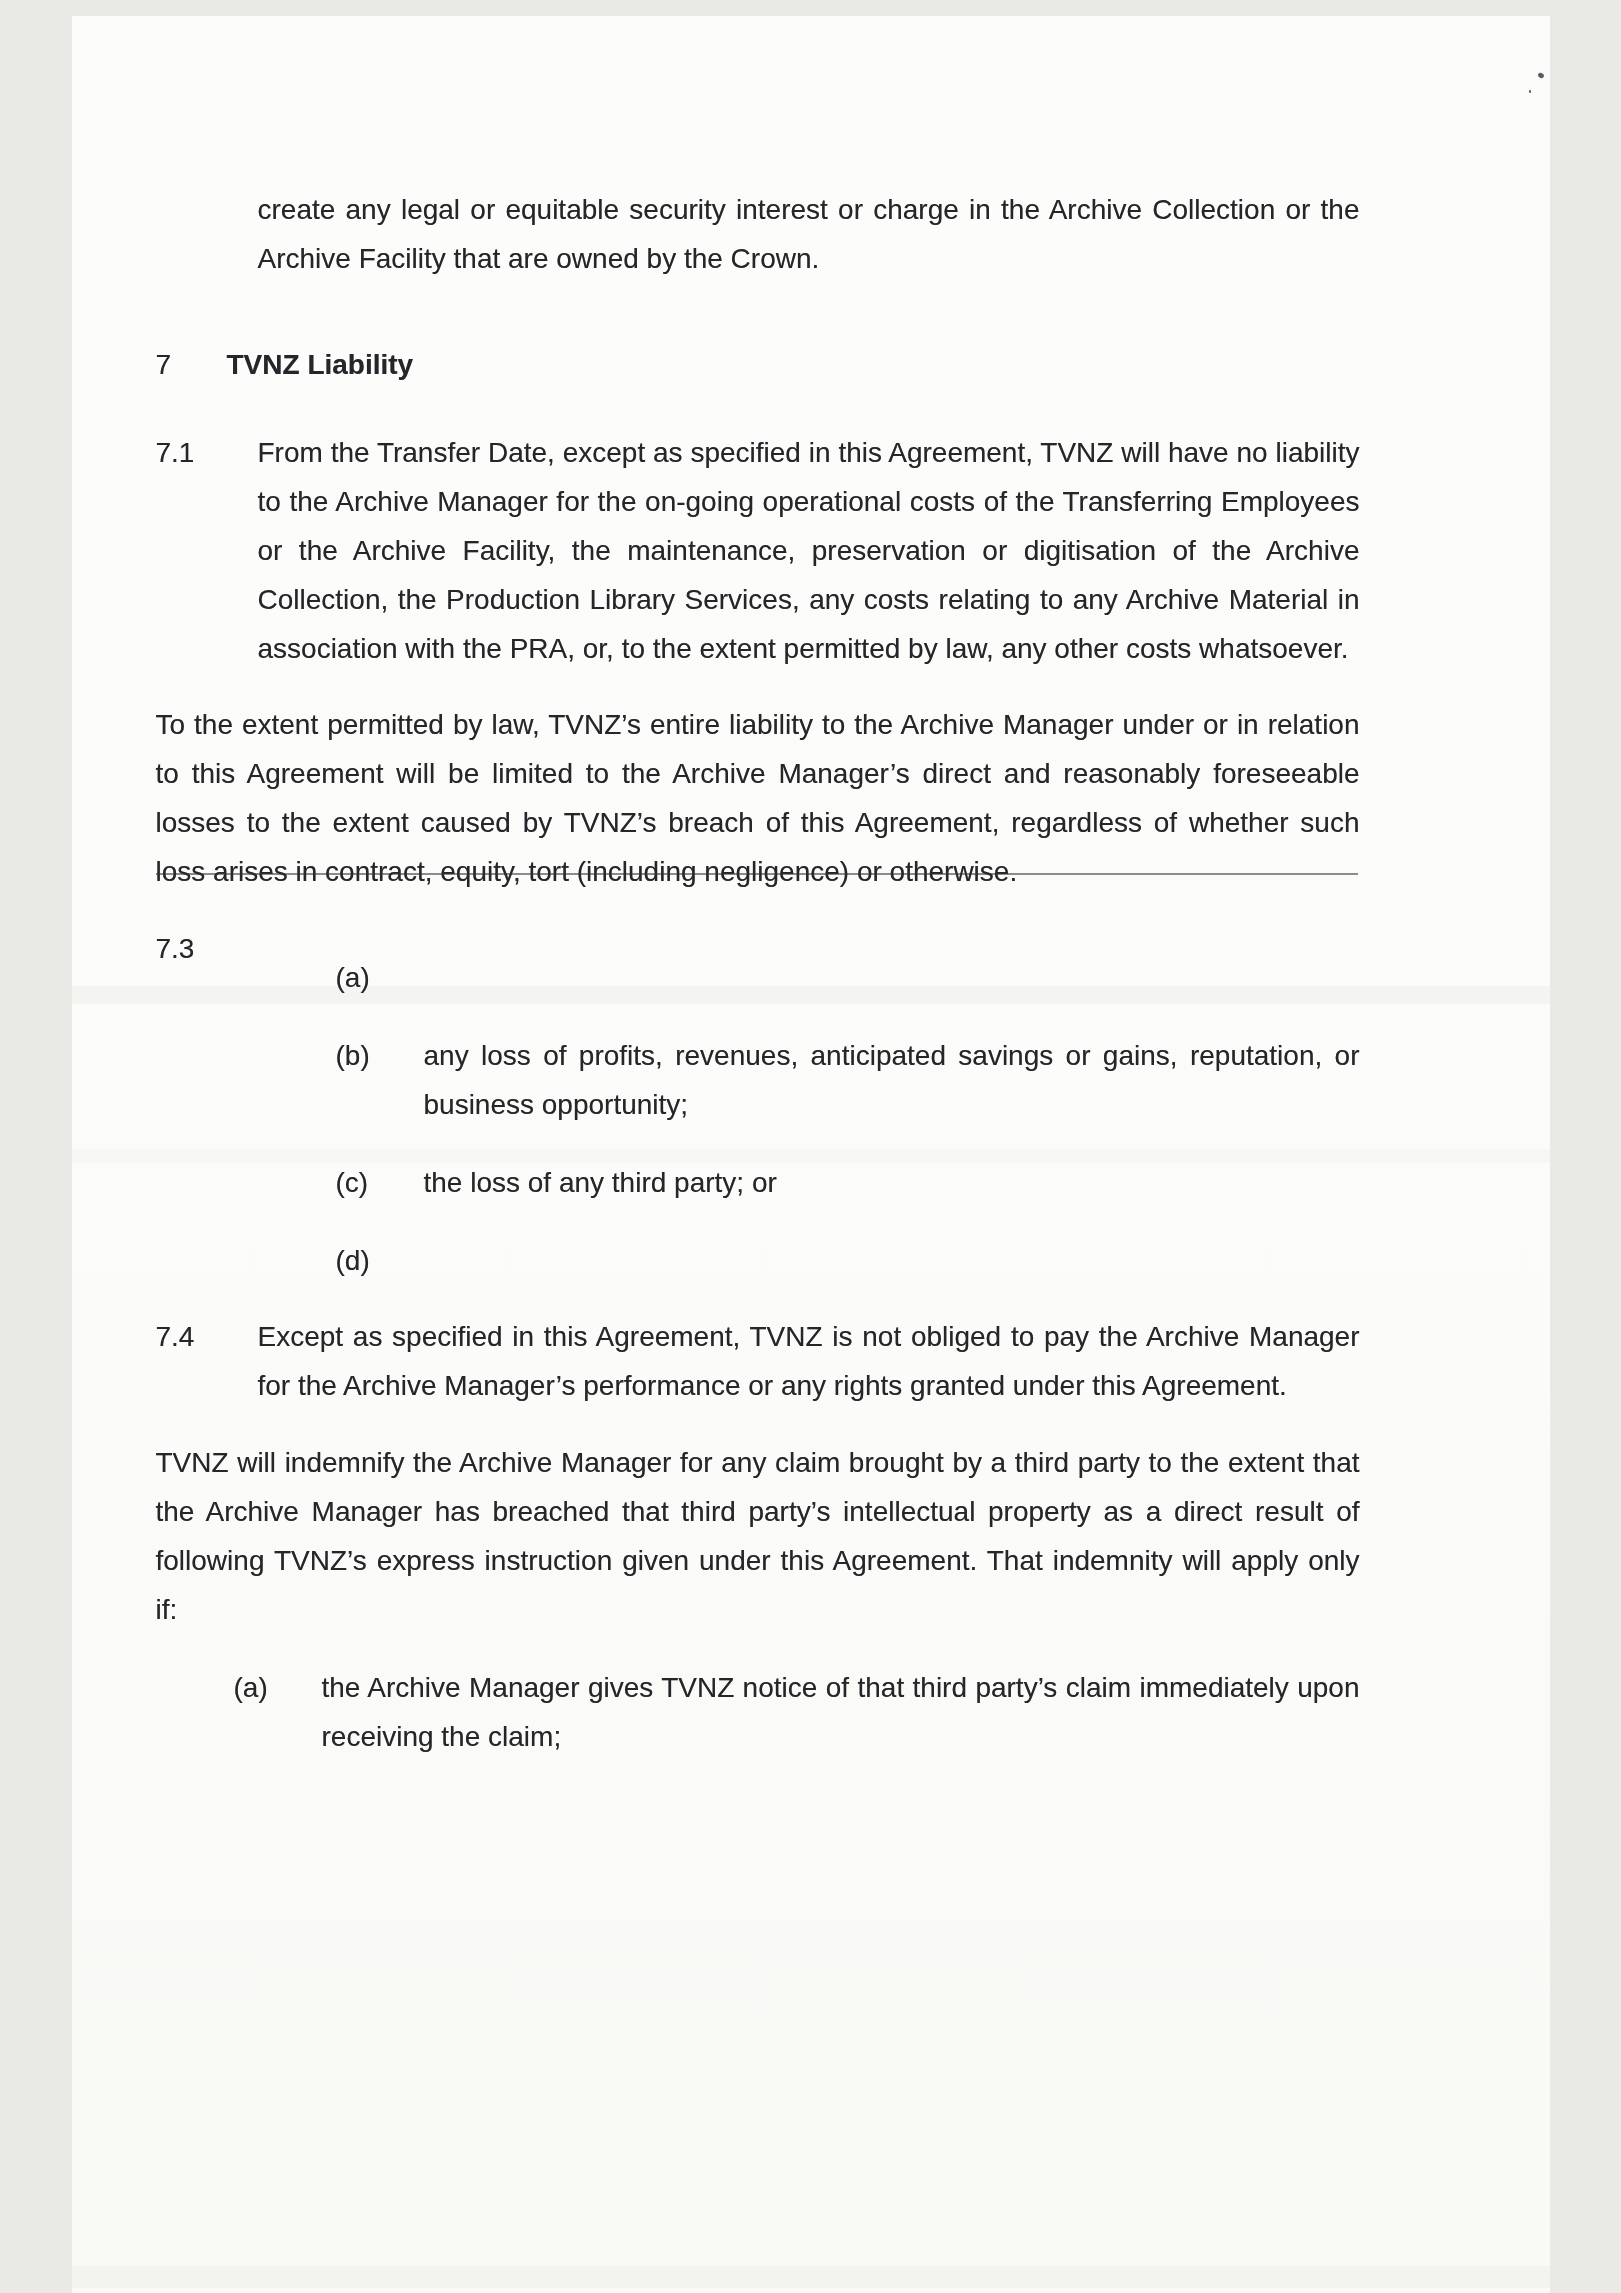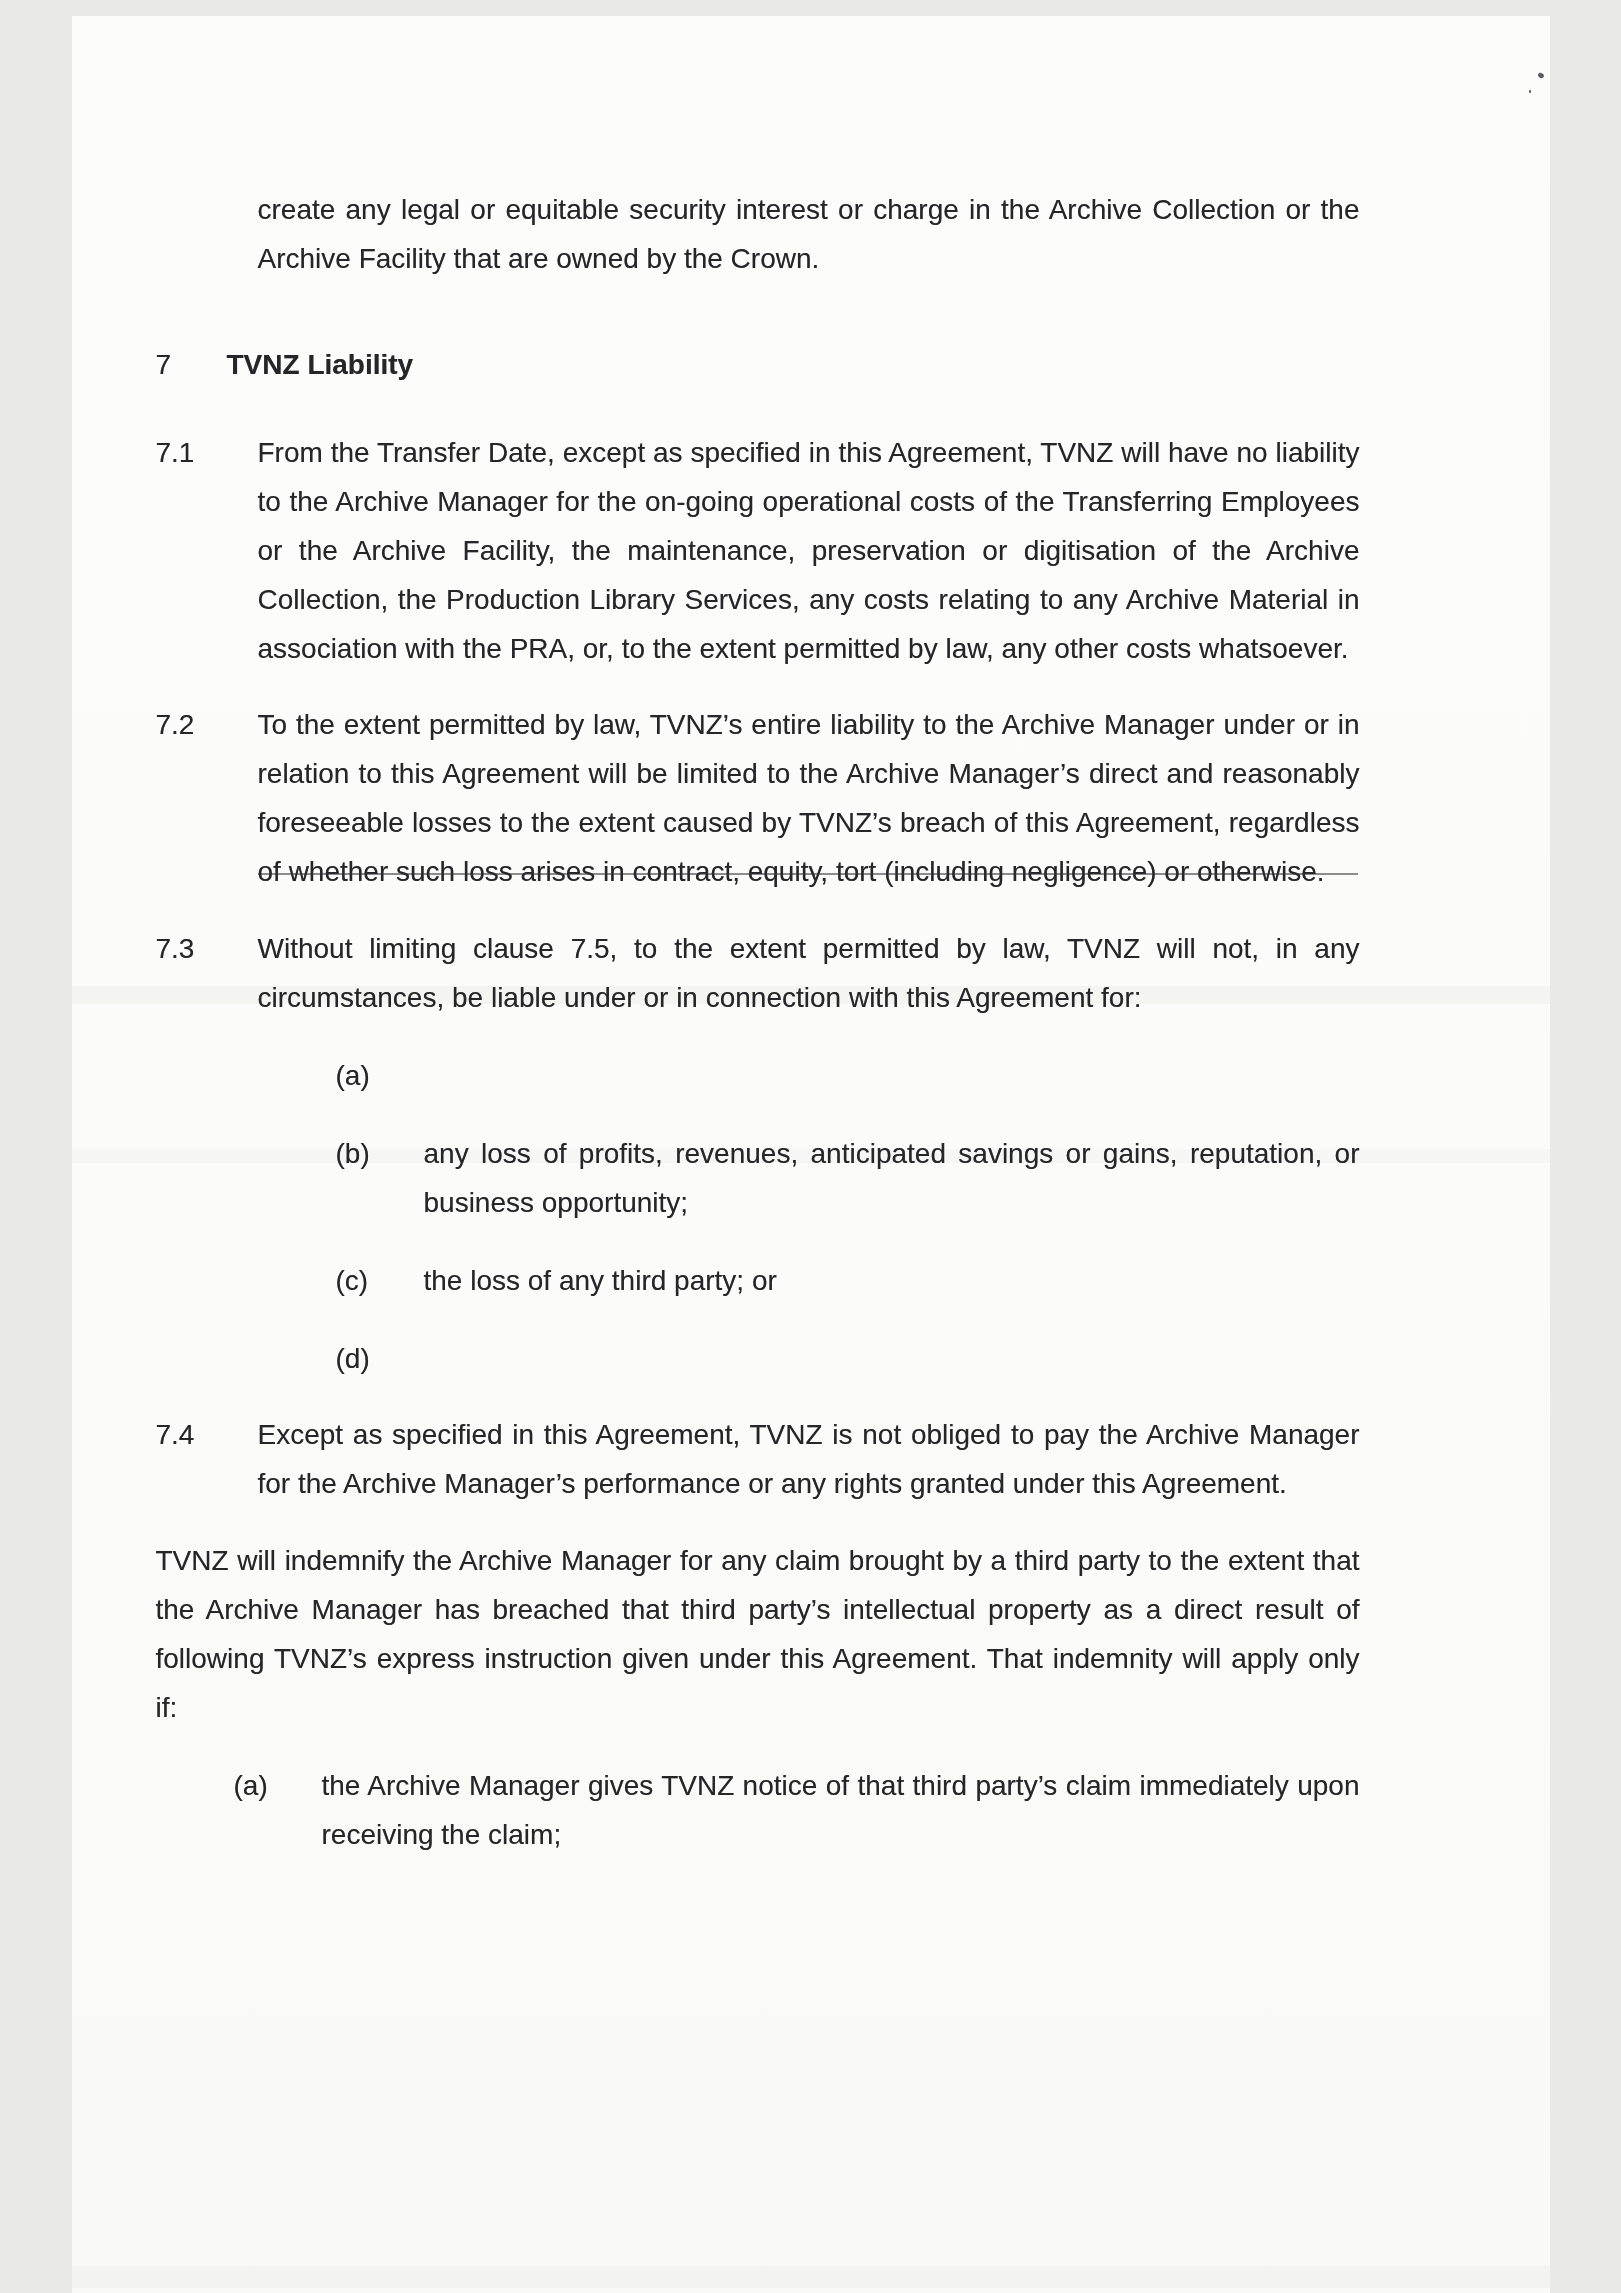--- a/index.html
+++ b/index.html
@@ -132,31 +132,29 @@
   </div>
 
   <div class="clause">
     <span class="cnum">7.1</span>
     <div class="cbody">
       <p class="para">From the Transfer Date, except as specified in this Agreement, TVNZ will have no liability to the Archive Manager for the on-going operational costs of the Transferring Employees or the Archive Facility, the maintenance, preservation or digitisation of the Archive Collection, the Production Library Services, any costs relating to any Archive Material in association with the PRA, or, to the extent permitted by law, any other costs whatsoever.</p>
     </div>
   </div>
 
   <div class="clause">
-    <span class="cnum">7.2</span>
     <div class="cbody">
       <p class="para">To the extent permitted by law, TVNZ’s entire liability to the Archive Manager under or in relation to this Agreement will be limited to the Archive Manager’s direct and reasonably foreseeable losses to the extent caused by TVNZ’s breach of this Agreement, regardless of whether such loss arises in contract, equity, tort (including negligence) or otherwise.</p>
       <div class="strike-artifact"></div>
     </div>
   </div>
 
   <div class="clause">
     <span class="cnum">7.3</span>
     <div class="cbody">
-      <p class="para">Without limiting clause 7.5, to the extent permitted by law, TVNZ will not, in any circumstances, be liable under or in connection with this Agreement for:</p>
 
       <div class="subitem">
         <span class="slabel">(a)</span>
       </div>
 
       <div class="subitem">
         <span class="slabel">(b)</span>
         <div class="stext">
             <p class="para">any loss of profits, revenues, anticipated savings or gains, reputation, or business opportunity;</p>
           </div>

